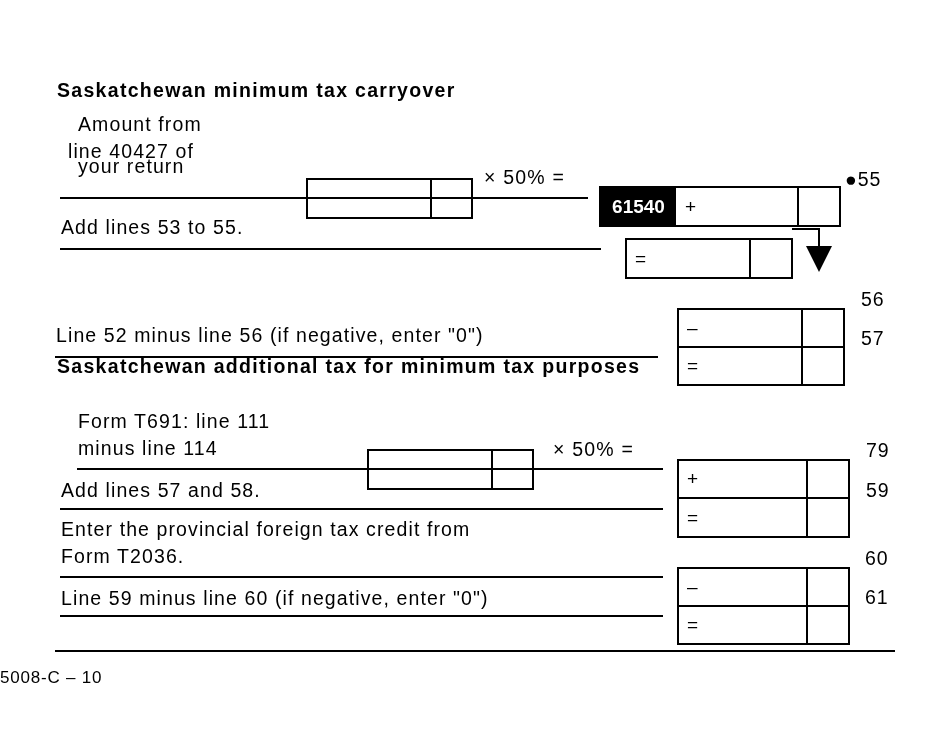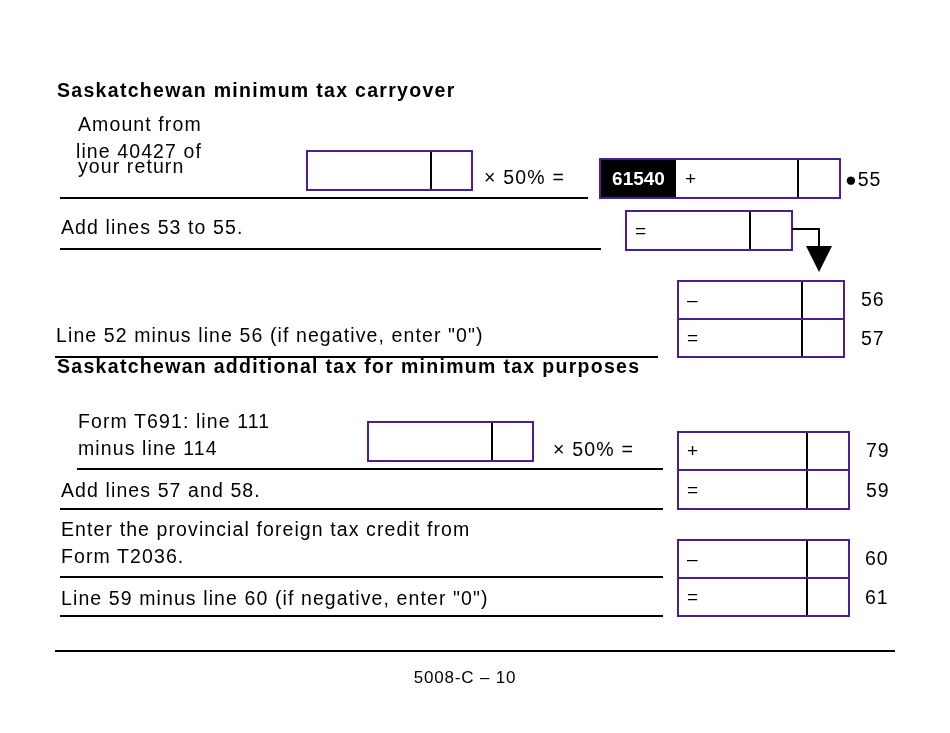--- a/index.html
+++ b/index.html
@@ -2,38 +2,38 @@
 <html><head>
   <meta charset="utf-8">
   <style>
     html, body { margin: 0; padding: 0; background: #ffffff; }
     body { width: 950px; height: 733px; position: relative; overflow: hidden;
            font-family: "Liberation Sans", sans-serif; color: #000; }
     .abs { position: absolute; }
     .title { font-weight: bold; font-size: 19.5px; letter-spacing: 1.3px; white-space: nowrap; }
     .txt { font-size: 19.5px; letter-spacing: 1.1px; white-space: nowrap; line-height: 27px; }
     .rule { position: absolute; height: 0; border-top: 2px solid #000; }
-    .box { position: absolute; border: 2px solid #4c1d95; box-sizing: border-box; background: #fff; }
+    .box { position: absolute; border: 2px solid #000000; box-sizing: border-box; background: #fff; margin-top: 28px; }
     .box .div { position: absolute; top: 0; bottom: 0; border-left: 2px solid #000; }
     .box .sign { position: absolute; left: 8px; top: 50%; transform: translateY(-50%);
                  font-size: 19px; font-weight: normal; }
     .black-label { position: absolute; left: 0; top: 0; bottom: 0; background: #000; color: #fff;
                    font-weight: bold; font-size: 19px; display: flex; align-items: center;
                    justify-content: center; }
     .linenum { position: absolute; font-weight: normal; font-size: 19.5px; letter-spacing: 1px; }
     .mult { position: absolute; font-size: 19.5px; letter-spacing: 1.2px; white-space: nowrap; }
-    .footer { position: absolute; font-size: 17px; letter-spacing: 0.8px; left: 0; width: 930px; text-align: center; }
+    .footer { position: absolute; font-size: 17px; letter-spacing: 0.8px; left: 0; width: 930px; text-align: left; }
   </style>
 </head>
 <body>
 
 <div class="abs title" style="left:57px; top:79px;">Saskatchewan minimum tax carryover</div>
 
 <div class="abs txt" style="left:78px; top:111px;">Amount from</div>
-<div class="abs txt" style="left:76px; top:138px;">line 40427 of</div>
+<div class="abs txt" style="left:68px; top:138px;">line 40427 of</div>
 <div class="abs txt" style="left:78px; top:153px;">your return</div>
 
 <div class="box" style="left:306px; top:150px; width:167px; height:41px;">
   <div class="div" style="left:122px;"></div>
 </div>
 <div class="mult" style="left:484px; top:166px;">× 50% =</div>
 <div class="rule" style="left:60px; top:197px; width:528px;"></div>
 
 <div class="box" style="left:599px; top:158px; width:242px; height:41px;">
   <div class="black-label" style="width:75px;">61540</div>

